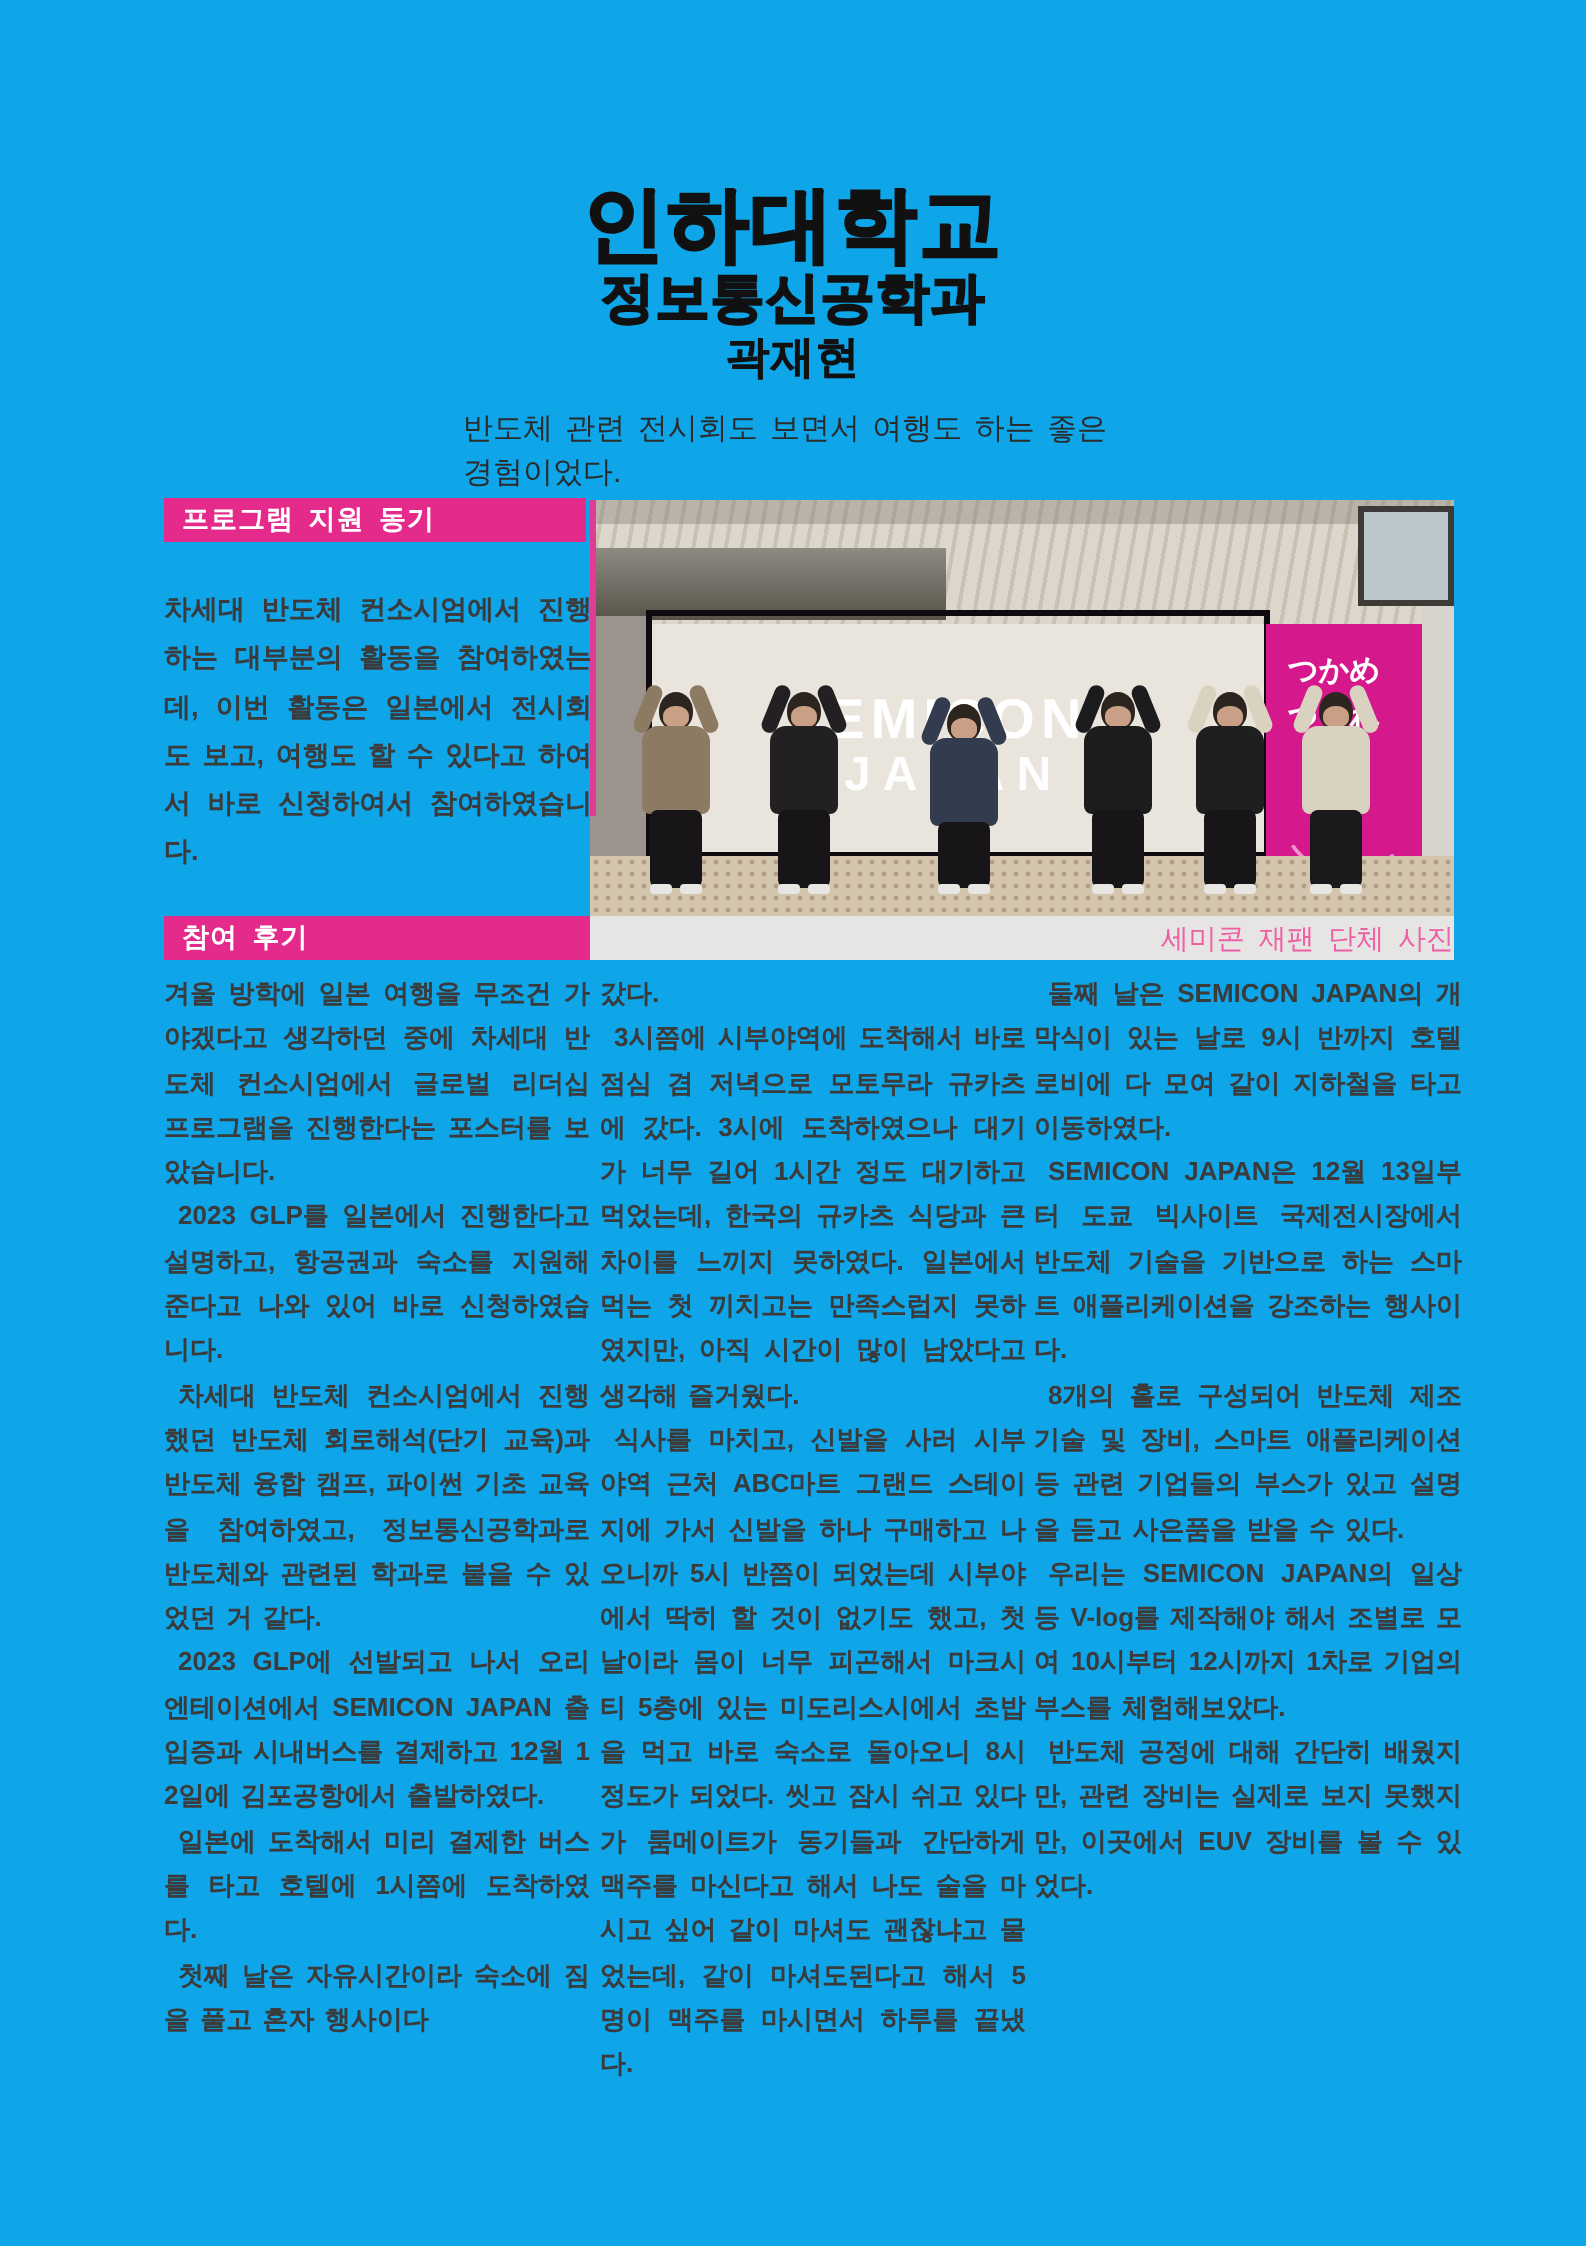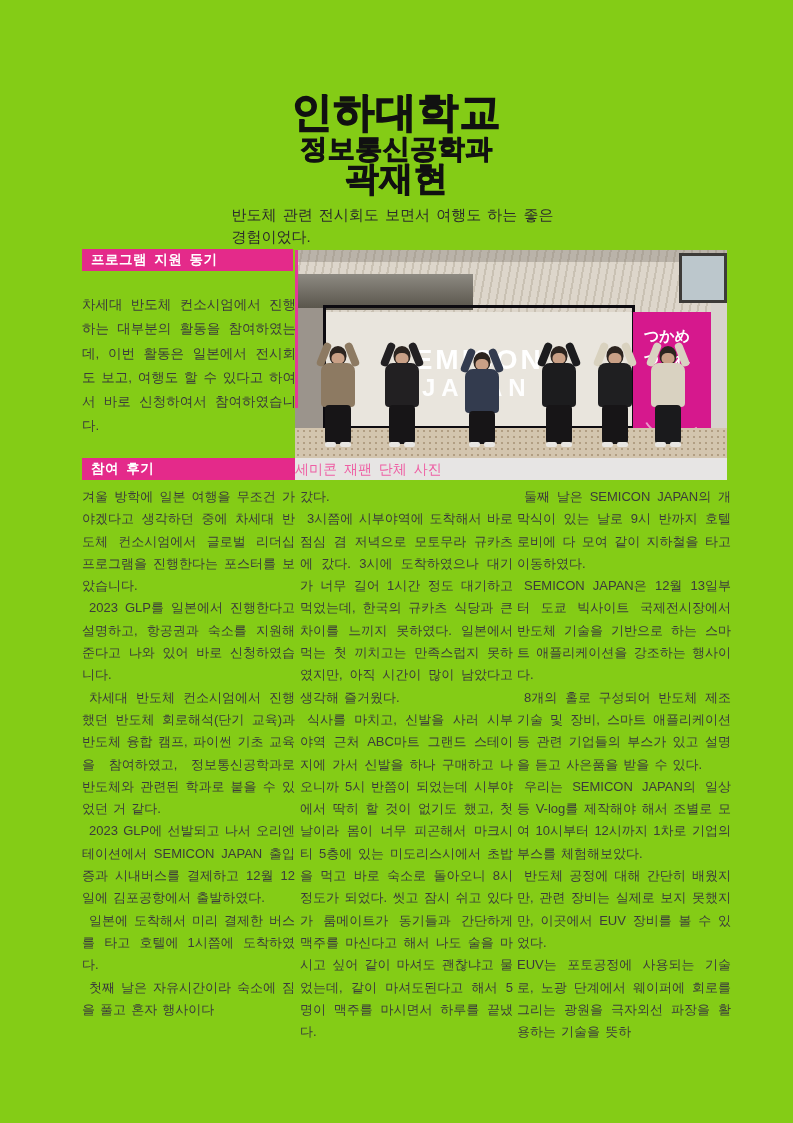--- a/index.html
+++ b/index.html
@@ -1,39 +1,39 @@
 <!DOCTYPE html>
 <html><head>
 <meta charset="utf-8">
 <style>
   html,body{margin:0;padding:0;background:#ffffff;}
   .page{
-    position:relative;width:793px;height:1123px;background:#84cc16;overflow:hidden;
+    position:relative;width:793px;height:1123px;background:#0ea5e9;overflow:hidden;
     font-family:"Liberation Sans","DejaVu Sans",sans-serif;color:#3b3b3b;
   }
   
   .title-wrap{position:absolute;top:90px;left:0;width:100%;text-align:center;color:#111;}
   .t1{font-size:41px;font-weight:900;letter-spacing:1px;line-height:44px;-webkit-text-stroke:1.3px #111;}
   .t2{font-size:27px;font-weight:900;letter-spacing:0.5px;line-height:30px;-webkit-text-stroke:1px #111;}
-  .t3{font-size:34px;font-weight:700;letter-spacing:0.5px;line-height:29px;-webkit-text-stroke:1px #111;}
+  .t3{font-size:22px;font-weight:400;letter-spacing:0.5px;line-height:29px;-webkit-text-stroke:1px #111;}
   .subtitle{
     position:absolute;top:204px;left:50%;transform:translateX(-50%);
     width:330px;font-size:15px;line-height:21.5px;color:#2b2b2b;word-spacing:2px;
   }
   
   .banner{
     position:absolute;height:22px;background:#e42a8a;color:#ffffff;
     font-size:13.5px;font-weight:bold;line-height:22px;padding-left:9px;box-sizing:border-box;
     letter-spacing:0.5px;word-spacing:3px;
   }
   .banner-motivation{left:82px;top:249px;width:211px;}
   .banner-review{left:82px;top:458px;width:213px;}
   
   .bodytext{
-    text-align:justify;word-break:break-all;color:#3b3b3b;
+    text-align:justify;word-break:break-all;color:#3b3b3b;font-weight:bold;
   }
   .intro{
     position:absolute;left:82px;top:293px;width:214px;height:150px;overflow:hidden;
     font-size:13.5px;line-height:24.3px;word-spacing:2px;
   }
   .col{position:absolute;top:486px;width:213px;height:588px;overflow:hidden;font-size:13px;line-height:22.3px;word-spacing:1.5px;}
   .col-1{left:82px;}
   .col-2{left:300px;}
   .col-3{left:517px;width:214px;}
   .col p{margin:0;text-indent:7px;}
@@ -85,21 +85,21 @@
   .p-head{position:absolute;top:0;left:50%;transform:translateX(-50%);width:17px;height:19px;background:#2c241f;border-radius:50% 50% 46% 46%;}
   .p-face{position:absolute;top:7px;left:50%;transform:translateX(-50%);width:13px;height:11px;background:#c9a086;border-radius:45%;}
   .p-torso{position:absolute;top:17px;left:50%;transform:translateX(-50%);width:34px;height:44px;background:var(--torso);border-radius:8px 8px 4px 4px;}
   .p-legs{position:absolute;top:59px;left:50%;transform:translateX(-50%);width:26px;height:39px;background:var(--pants,#171517);border-radius:4px;}
   .p-legs::before,.p-legs::after{content:"";position:absolute;bottom:-3px;width:11px;height:5px;background:#e8e6e2;border-radius:2px;}
   .p-legs::before{left:0;}
   .p-legs::after{right:0;}
   
   .caption{
     position:absolute;left:295px;top:458px;width:432px;height:22px;background:#e7e5e4;
-    color:#ee5fa4;font-size:14px;line-height:22px;text-align:left;word-spacing:3px;
+    color:#ee5fa4;font-size:14px;line-height:22px;text-align:right;word-spacing:3px;
   }
 </style>
 </head>
 <body>
 
 <div class="page">
 
   <div class="title-wrap">
     <div class="t1">인하대학교</div>
     <div class="t2">정보통신공학과</div>
@@ -198,16 +198,15 @@
     <p>3시쯤에 시부야역에 도착해서 바로 점심 겸 저녁으로 모토무라 규카츠에 갔다. 3시에 도착하였으나 대기가 너무 길어 1시간 정도 대기하고 먹었는데, 한국의 규카츠 식당과 큰 차이를 느끼지 못하였다. 일본에서 먹는 첫 끼치고는 만족스럽지 못하였지만, 아직 시간이 많이 남았다고 생각해 즐거웠다.</p>
     <p>식사를 마치고, 신발을 사러 시부야역 근처 ABC마트 그랜드 스테이지에 가서 신발을 하나 구매하고 나오니까 5시 반쯤이 되었는데 시부야에서 딱히 할 것이 없기도 했고, 첫날이라 몸이 너무 피곤해서 마크시티 5층에 있는 미도리스시에서 초밥을 먹고 바로 숙소로 돌아오니 8시 정도가 되었다. 씻고 잠시 쉬고 있다가 룸메이트가 동기들과 간단하게 맥주를 마신다고 해서 나도 술을 마시고 싶어 같이 마셔도 괜찮냐고 물었는데, 같이 마셔도된다고 해서 5명이 맥주를 마시면서 하루를 끝냈다.</p>
   </div>
 
   <div class="col col-3 bodytext">
     <p>둘째 날은 SEMICON JAPAN의 개막식이 있는 날로 9시 반까지 호텔 로비에 다 모여 같이 지하철을 타고 이동하였다.</p>
     <p>SEMICON JAPAN은 12월 13일부터 도쿄 빅사이트 국제전시장에서 반도체 기술을 기반으로 하는 스마트 애플리케이션을 강조하는 행사이다.</p>
     <p>8개의 홀로 구성되어 반도체 제조 기술 및 장비, 스마트 애플리케이션 등 관련 기업들의 부스가 있고 설명을 듣고 사은품을 받을 수 있다.</p>
     <p>우리는 SEMICON JAPAN의 일상 등 V-log를 제작해야 해서 조별로 모여 10시부터 12시까지 1차로 기업의 부스를 체험해보았다.</p>
     <p>반도체 공정에 대해 간단히 배웠지만, 관련 장비는 실제로 보지 못했지만, 이곳에서 EUV 장비를 볼 수 있었다.</p>
-    <p class="noindent">EUV는 포토공정에 사용되는 기술로, 노광 단계에서 웨이퍼에 회로를 그리는 광원을 극자외선 파장을 활용하는 기술을 뜻하</p>
   </div>
 
 </div>
 
 </body></html>

